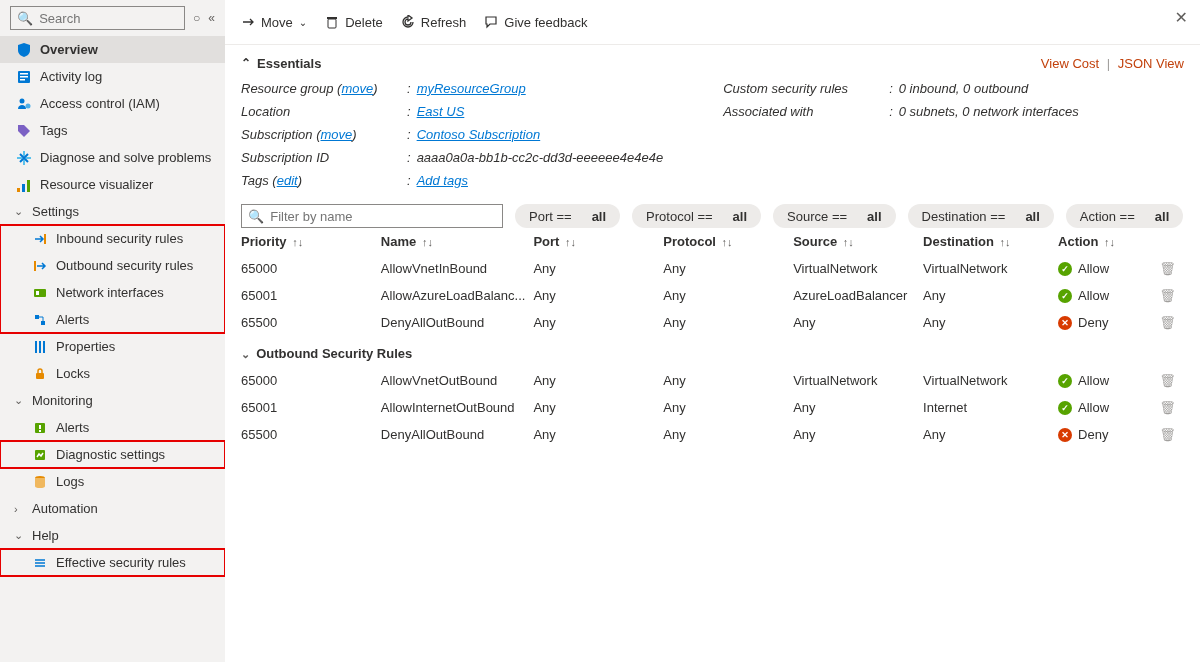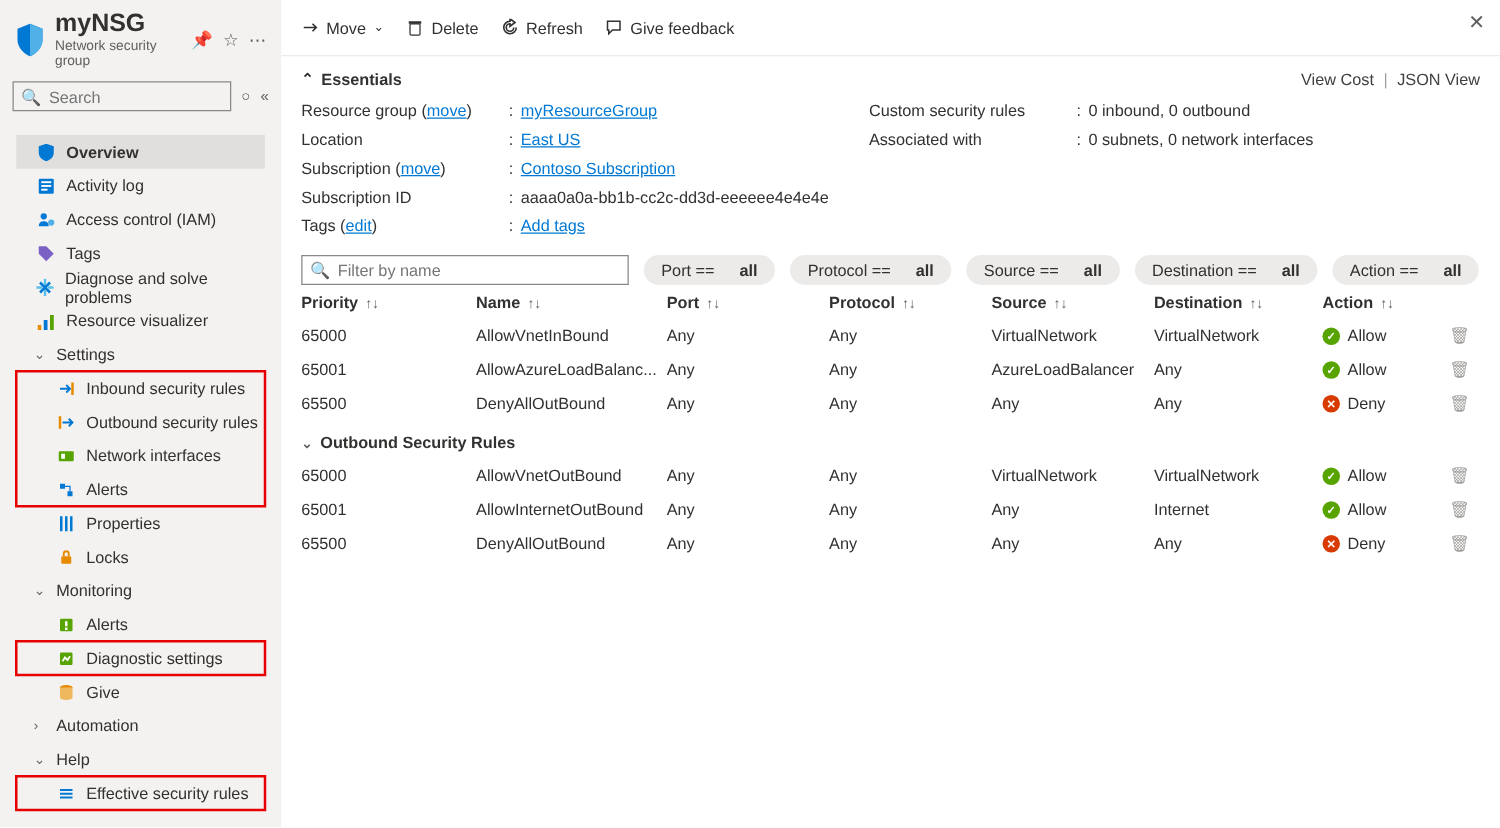--- a/index.html
+++ b/index.html
@@ -47,21 +47,21 @@
   }
   .search-box input {
     border: none;
     outline: none;
     background: transparent;
     font-size: 13px;
     width: 100%;
     color: #323130;
   }
   .sb-icon-btn { color: #605e5c; cursor: pointer; font-size: 12px; }
-  .nav { list-style: none; margin: 13px; padding: 0; }
+  .nav { list-style: none; margin: 0; padding: 0; }
   .nav li {
     display: flex;
     align-items: center;
     height: 27px;
     padding-left: 16px;
     cursor: pointer;
     font-size: 13px;
   }
   .nav li.selected { background: #e1dfdd; font-weight: 600; }
   .nav li.sub { padding-left: 32px; }
@@ -109,26 +109,27 @@
   .divider { height: 1px; background: #edebe9; margin: 0 -16px; }
 
   .essentials-hdr {
     display: flex;
     align-items: center;
     height: 36px;
     justify-content: space-between;
   }
   .ess-left { display: flex; align-items: center; gap: 6px; font-weight: 600; }
   .ess-right { font-size: 13px; }
-  .ess-right a { color: #404040; text-decoration: none; }
+  .ess-right a { color: #c2410c; text-decoration: none; }
   .ess-right .sep { color: #a19f9d; margin: 0 4px; }
 
   .ess-grid {
     display: flex;
-    gap: 32px;
+    gap: 60px;
+    font-style: italic;
   }
   .ess-col { display: flex; flex-direction: column; gap: 8px; }
   .ess-row { display: flex; font-size: 13px; }
   .ess-label { width: 160px; color: #323130; }
   .ess-sep { margin: 0 6px; color: #323130; }
   .ess-val a { color: #0078d4; text-decoration: underline; }
   .ess-small-link { color: #0078d4; text-decoration: underline; cursor: pointer; }
 
   .filter-row {
     display: flex;
@@ -190,35 +191,20 @@
   .deny-ico { background: #d83b01; }
   .trash { color: #a19f9d; cursor: pointer; font-size: 13px; }
   .col-del      { width: 26px; text-align: right; }
 </style>
 </head>
 <body>
 
 <div class="container">
 
   <div class="sidebar">
-    <div class="hdr">
-      <svg width="24" height="28" viewBox="0 0 24 28">
-        <path d="M12 1 L22 5 V14 C22 20 17 25 12 27 C7 25 2 20 2 14 V5 Z" fill="#0078d4"></path>
-        <path d="M12 1 L22 5 V14 C22 20 17 25 12 27 V1 Z" fill="#50b0e8"></path>
-      </svg>
-      <div class="hdr-text">
-        <div class="hdr-title">myNSG</div>
-        <div class="hdr-sub">Network security group</div>
-      </div>
-      <div class="hdr-icons">
-        <span>📌</span>
-        <span>☆</span>
-        <span>⋯</span>
-      </div>
-    </div>
 
     <div class="search-row">
       <div class="search-box">
         <span style="color:#605e5c;margin-right:4px;">🔍</span>
         <input placeholder="Search" style="">
       </div>
       <span class="sb-icon-btn">○</span>
       <span class="sb-icon-btn">«</span>
     </div>
 
@@ -368,21 +354,21 @@
         <span>Diagnostic settings</span>
       </li>
       </div>
       <li class="sub">
         <span class="ico">
             <svg width="14" height="14" viewBox="0 0 14 14">
               <ellipse cx="7" cy="3" rx="5" ry="2" fill="#e68a00"></ellipse>
               <path d="M2 3 V11 a5 2 0 0 0 10 0 V3" fill="#f0b85e"></path>
             </svg>
           </span>
-        <span>Give</span>
+        <span>Logs</span>
       </li>
 
       <li class="group-hdr">
         <span class="chev">›</span>
         <span>Automation</span>
       </li>
 
       <li class="group-hdr">
         <span class="chev">⌄</span>
         <span>Help</span>

